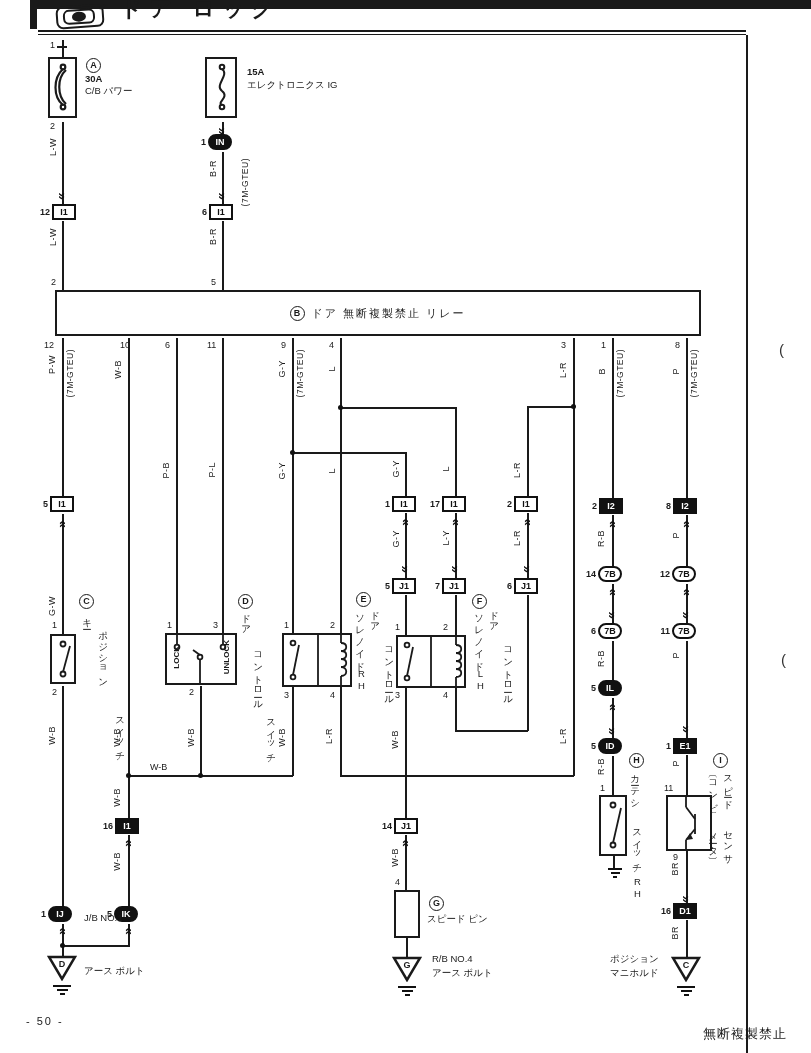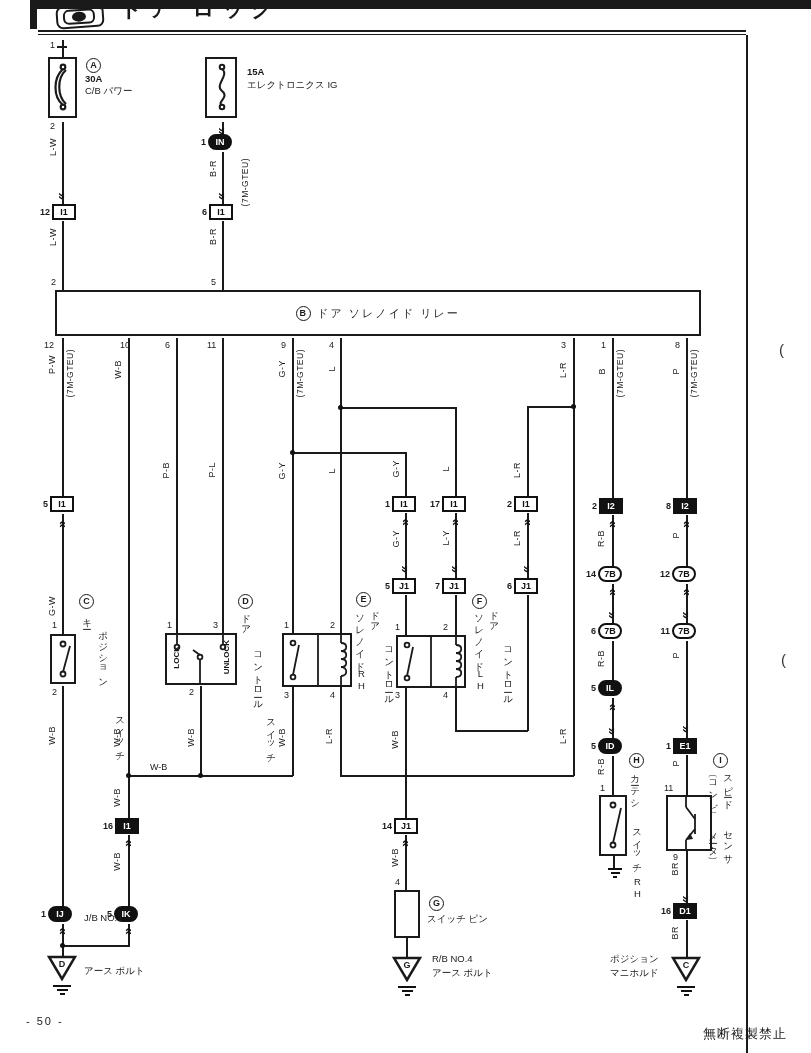--- a/index.html
+++ b/index.html
@@ -103,21 +103,21 @@
   <div class="wlab" style="left:208px;top:160px">B-R</div>
   <div class="wlab" style="left:208px;top:228px">B-R</div>
   <div class="wlab" style="left:240px;top:158px;font-size:8.5px">(7M-GTEU)</div>
 
   <div class="lab sm" style="left:51px;top:277px">2</div>
   <div class="lab sm" style="left:211px;top:277px">5</div>
 
   <div class="box thick" style="left:55px;top:290px;width:646px;height:46px">
     <div class="relay-label">
       <span class="circ">B</span>
-      <span>ドア ソレノイド リレー</span>
+      <span>ドア 無断複製禁止 リレー</span>
     </div>
   </div>
 
   <div class="lab sm" style="left:44px;top:340px">12</div>
   <div class="lab sm" style="left:120px;top:340px">10</div>
   <div class="lab sm" style="left:165px;top:340px">6</div>
   <div class="lab sm" style="left:207px;top:340px">11</div>
   <div class="lab sm" style="left:281px;top:340px">9</div>
   <div class="lab sm" style="left:329px;top:340px">4</div>
   <div class="lab sm" style="left:561px;top:340px">3</div>
@@ -428,21 +428,21 @@
   <div class="lab sm" style="left:443px;top:690px">4</div>
   <span class="circ abs" style="left:472px;top:594px">F</span>
   <div class="vjp" style="left:489px;top:604px">ドア</div>
   <div class="vjp" style="left:503px;top:640px">コントロール</div>
   <div class="vjp" style="left:474px;top:608px">ソレノイド</div>
   <div class="vjp up" style="left:475px;top:668px">LH</div>
 
   <div class="lab sm" style="left:395px;top:877px">4</div>
   <div class="box" style="left:394px;top:890px;width:26px;height:48px"></div>
   <span class="circ abs" style="left:429px;top:896px">G</span>
-  <div class="lab" style="left:427px;top:913px">スイッチ ピン</div>
+  <div class="lab" style="left:427px;top:913px">スピード ピン</div>
 
   <div class="lab sm" style="left:600px;top:783px">1</div>
   <div class="box" style="left:599px;top:795px;width:28px;height:61px">
     <svg width="24" height="57" viewBox="0 0 24 57">
       <g fill="none" stroke="#1a1a1a" stroke-width="1.8">
         <circle cx="12" cy="8" r="2.5" fill="#fff"></circle>
         <circle cx="12" cy="48" r="2.5" fill="#fff"></circle>
         <line x1="12" y1="46" x2="20" y2="11"></line>
       </g>
     </svg>

